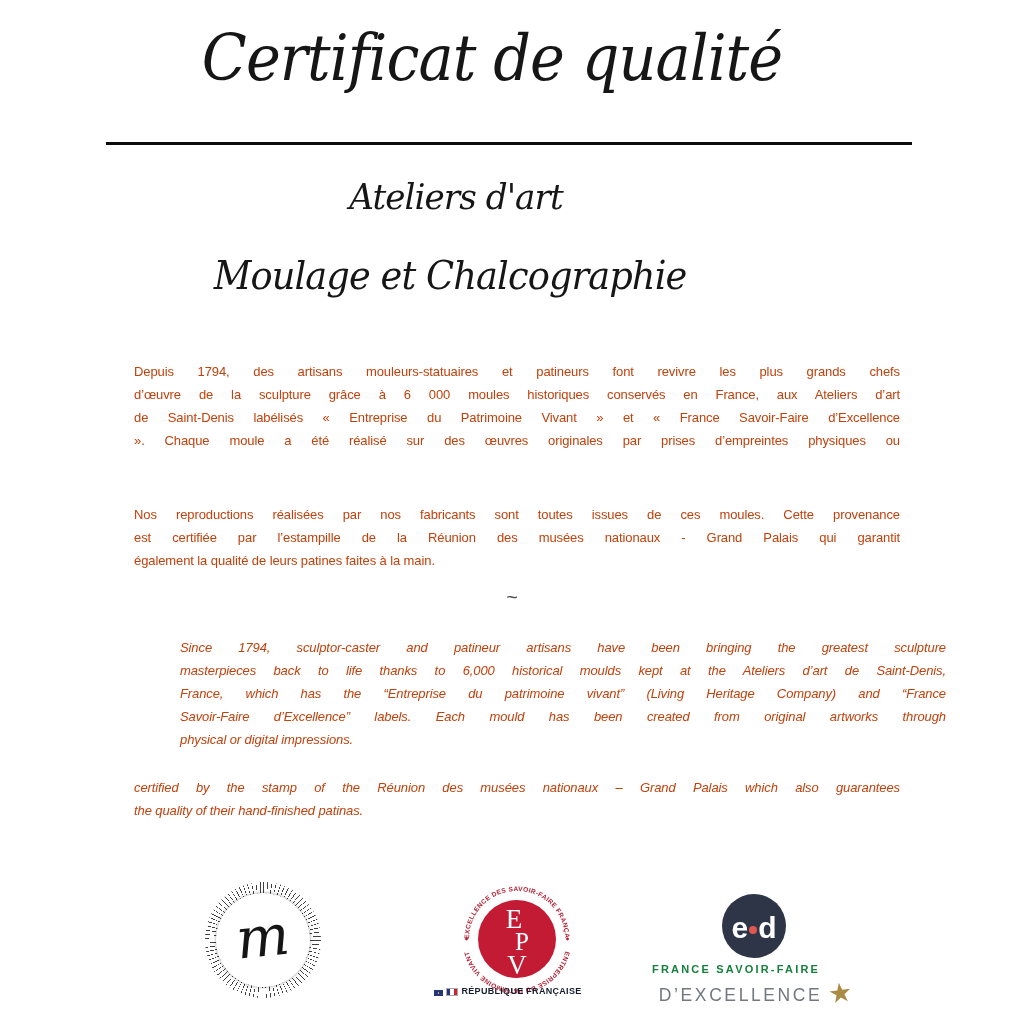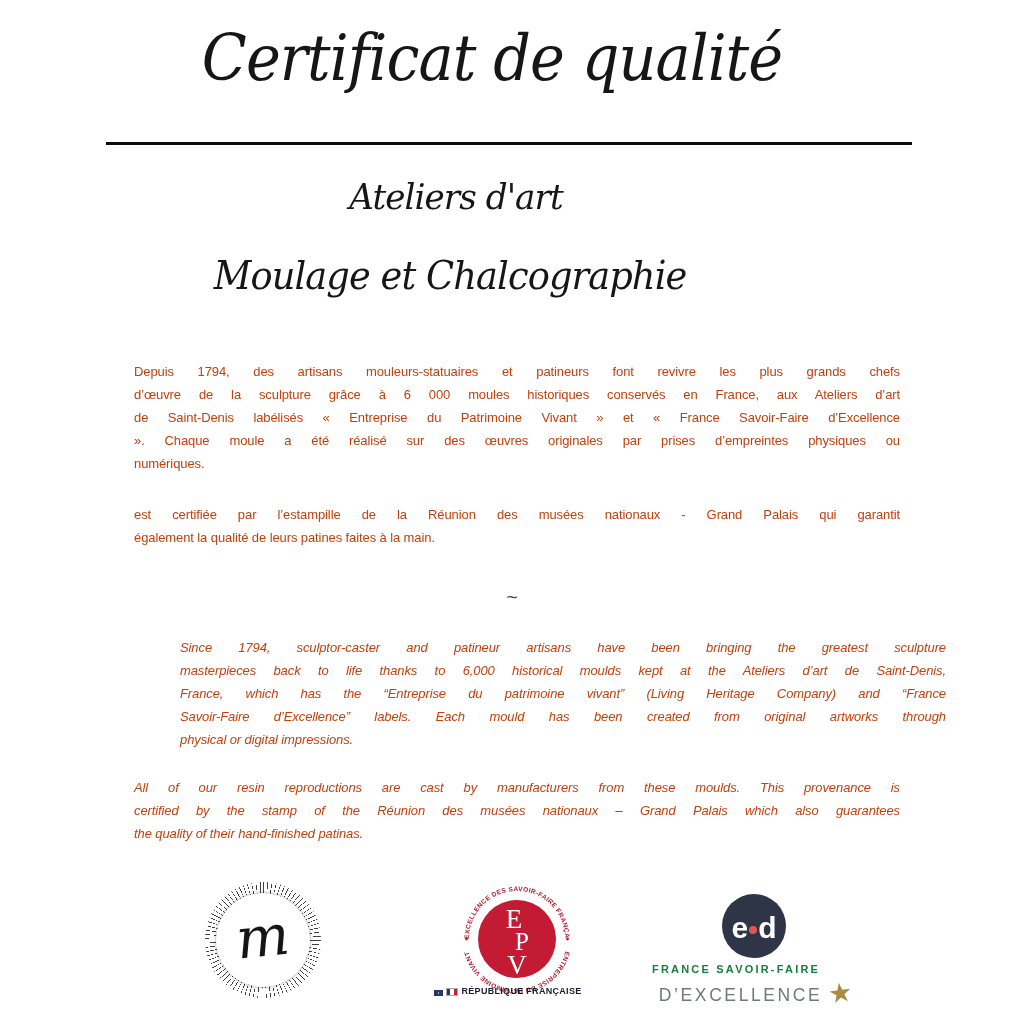--- a/index.html
+++ b/index.html
@@ -80,38 +80,37 @@
   <div class="rule"></div>
 
   <div class="script h2a">Ateliers d'art</div>
   <div class="script h2b">Moulage et Chalcographie</div>
 
   <div id="p1" class="para">
       <div class="jline">Depuis 1794, des artisans mouleurs-statuaires et patineurs font revivre les plus grands chefs</div>
       <div class="jline">d’œuvre de la sculpture grâce à 6 000 moules historiques conservés en France, aux Ateliers d’art</div>
       <div class="jline">de Saint-Denis labélisés « Entreprise du Patrimoine Vivant » et « France Savoir-Faire d’Excellence</div>
       <div class="jline">». Chaque moule a été réalisé sur des œuvres originales par prises d’empreintes physiques ou</div>
-      <div class="jline last">numériques.</div>
     </div>
   <div id="p2" class="para">
+      <div class="jline">Nos reproductions réalisées par nos fabricants sont toutes issues de ces moules. Cette provenance</div>
       <div class="jline">est certifiée par l’estampille de la Réunion des musées nationaux - Grand Palais qui garantit</div>
       <div class="jline last">également la qualité de leurs patines faites à la main.</div>
     </div>
 
   <div class="tilde">~</div>
 
   <div id="p3" class="para it">
       <div class="jline">Since 1794, sculptor-caster and patineur artisans have been bringing the greatest sculpture</div>
       <div class="jline">masterpieces back to life thanks to 6,000 historical moulds kept at the Ateliers d’art de Saint-Denis,</div>
       <div class="jline">France, which has the “Entreprise du patrimoine vivant” (Living Heritage Company) and “France</div>
       <div class="jline">Savoir-Faire d’Excellence” labels. Each mould has been created from original artworks through</div>
       <div class="jline last">physical or digital impressions.</div>
     </div>
   <div id="p4" class="para it">
-      <div class="jline">All of our resin reproductions are cast by manufacturers from these moulds. This provenance is</div>
       <div class="jline">certified by the stamp of the Réunion des musées nationaux – Grand Palais which also guarantees</div>
       <div class="jline last">the quality of their hand-finished patinas.</div>
     </div>
 
   <div class="rmn">
     <div class="rmn-rays"></div>
     <div class="rmn-circle">
       <span class="rmn-m">m</span>
     </div>
   </div>

